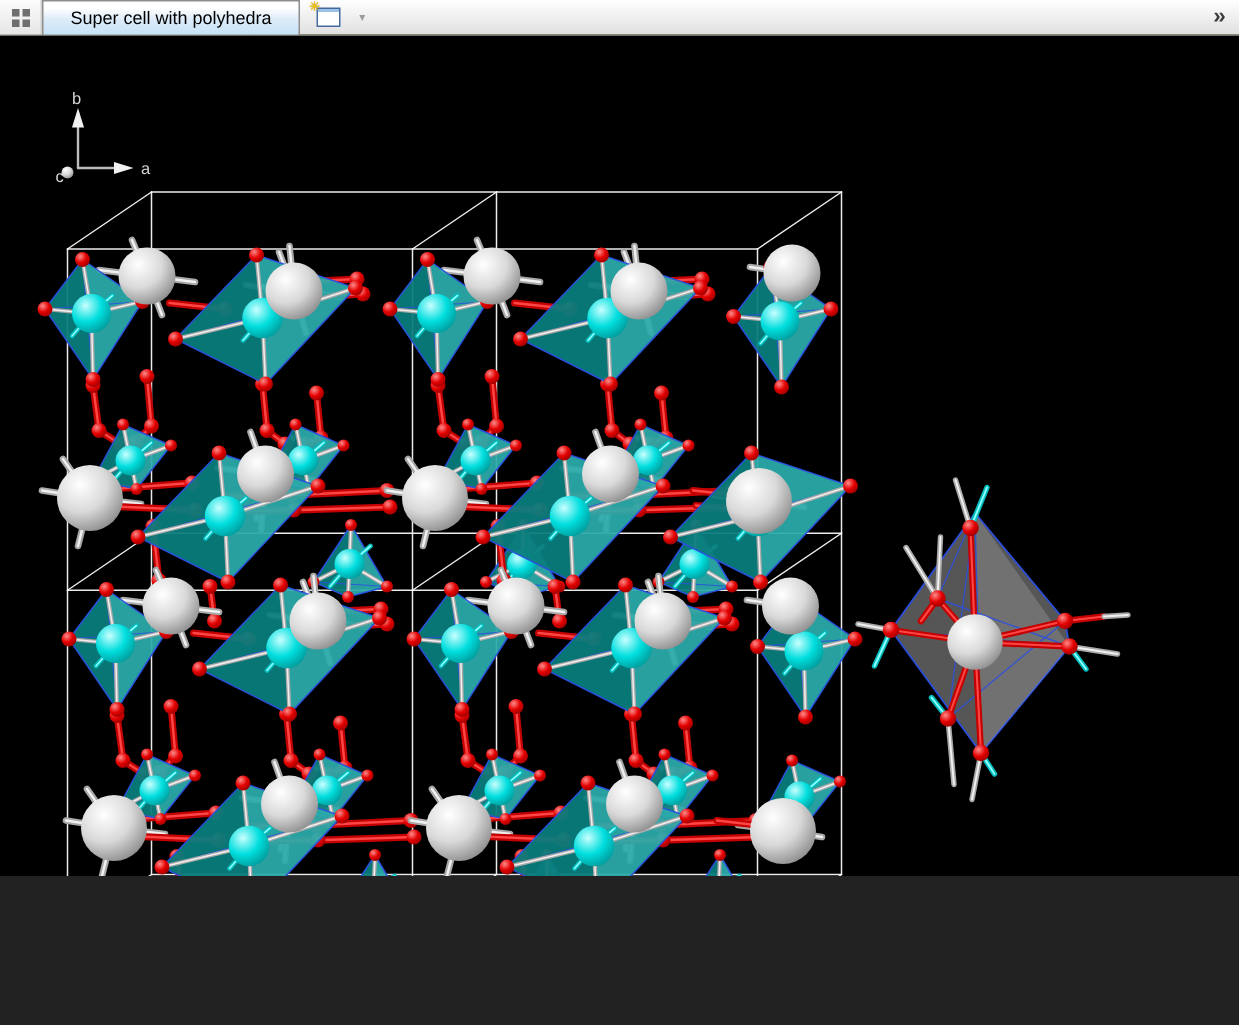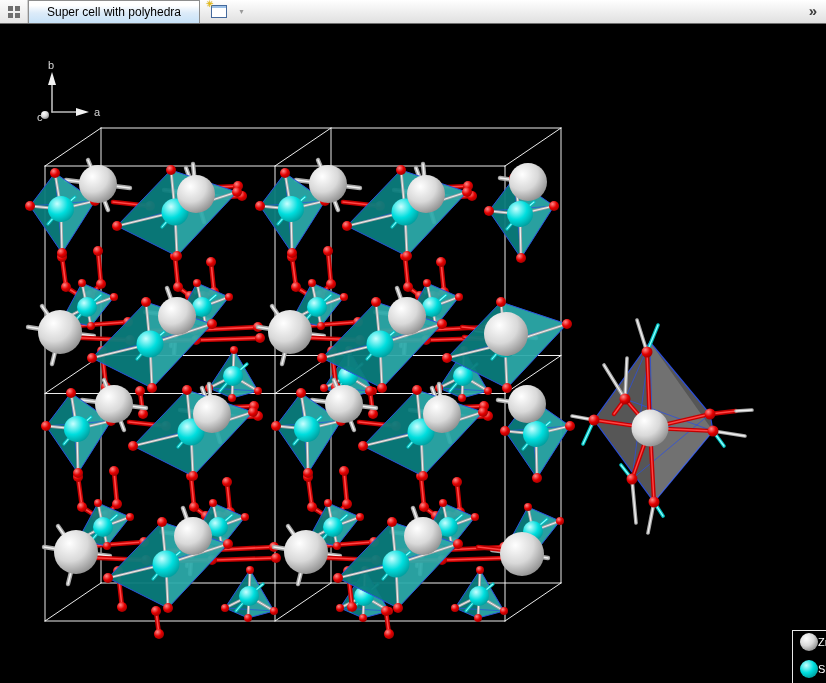--- a/index.html
+++ b/index.html
@@ -1,16 +1,16 @@
 <!DOCTYPE html>
 <html><head>
 <meta charset="utf-8">
 <style>
   html,body{margin:0;padding:0;background:#222;}
-  .app{position:relative;width:826px;height:683px;overflow:hidden;background:#4d7c0f;
+  .app{position:relative;width:826px;height:584px;overflow:hidden;background:#4d7c0f;
        font-family:"Liberation Sans",sans-serif;}
   
   .toolbar{position:absolute;top:0;left:0;width:826px;height:23px;
     background:linear-gradient(#ffffff,#ececec 60%,#e0e0e0);
     border-bottom:1px solid #6e6e6e;display:flex;align-items:stretch;}
   .tbtn{border:none;background:transparent;padding:0;margin:0;cursor:pointer;
     display:flex;align-items:center;justify-content:center;}
   .tiles-btn{width:28px;border-right:1px solid #cfcfcf;
     background:linear-gradient(#fcfcfc,#e6e6e6);}
   .tiles-icon{display:grid;grid-template-columns:5px 5px;grid-template-rows:5px 5px;gap:2px;}

